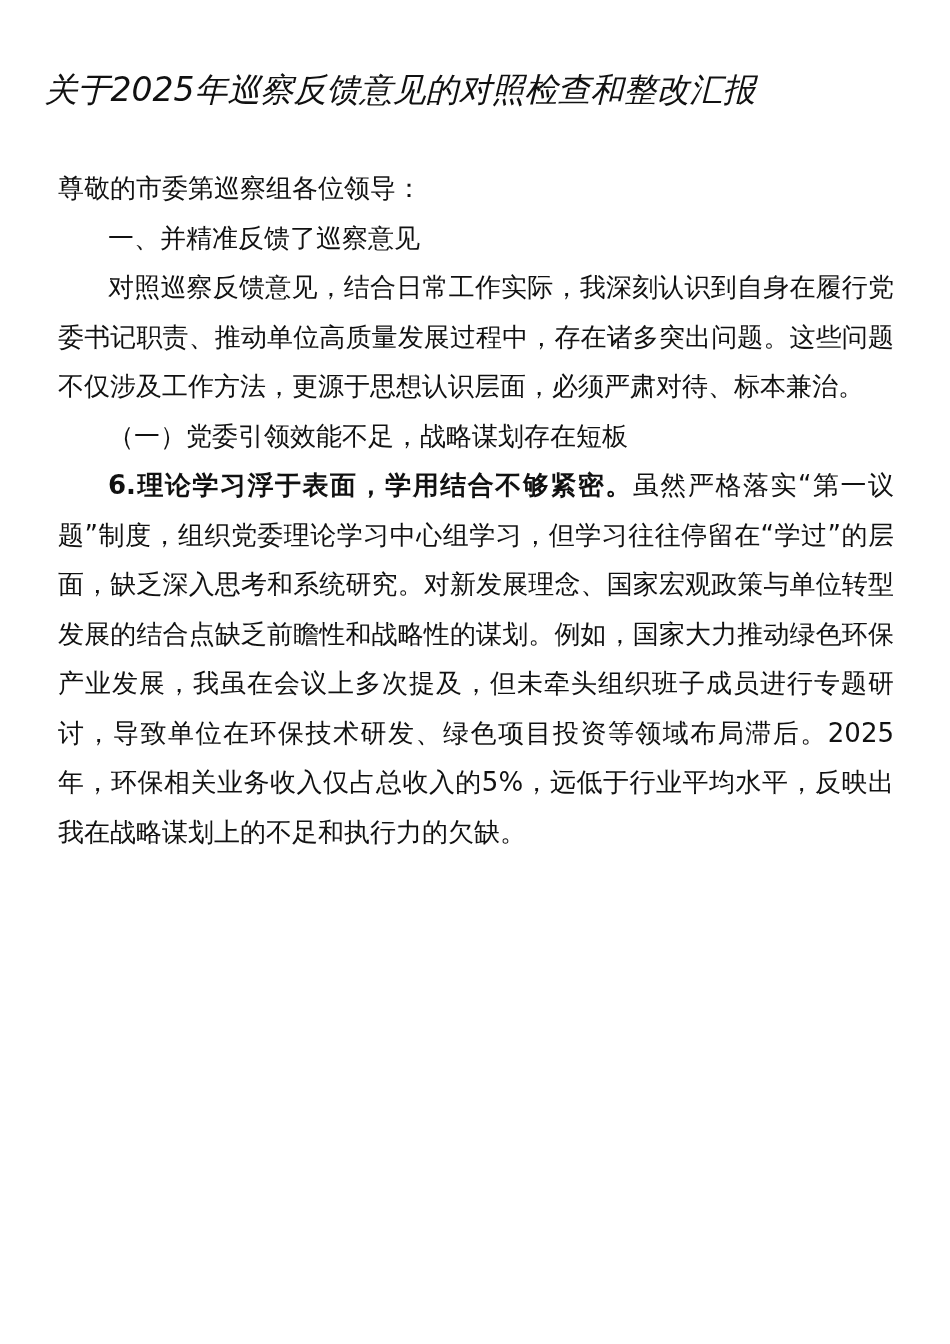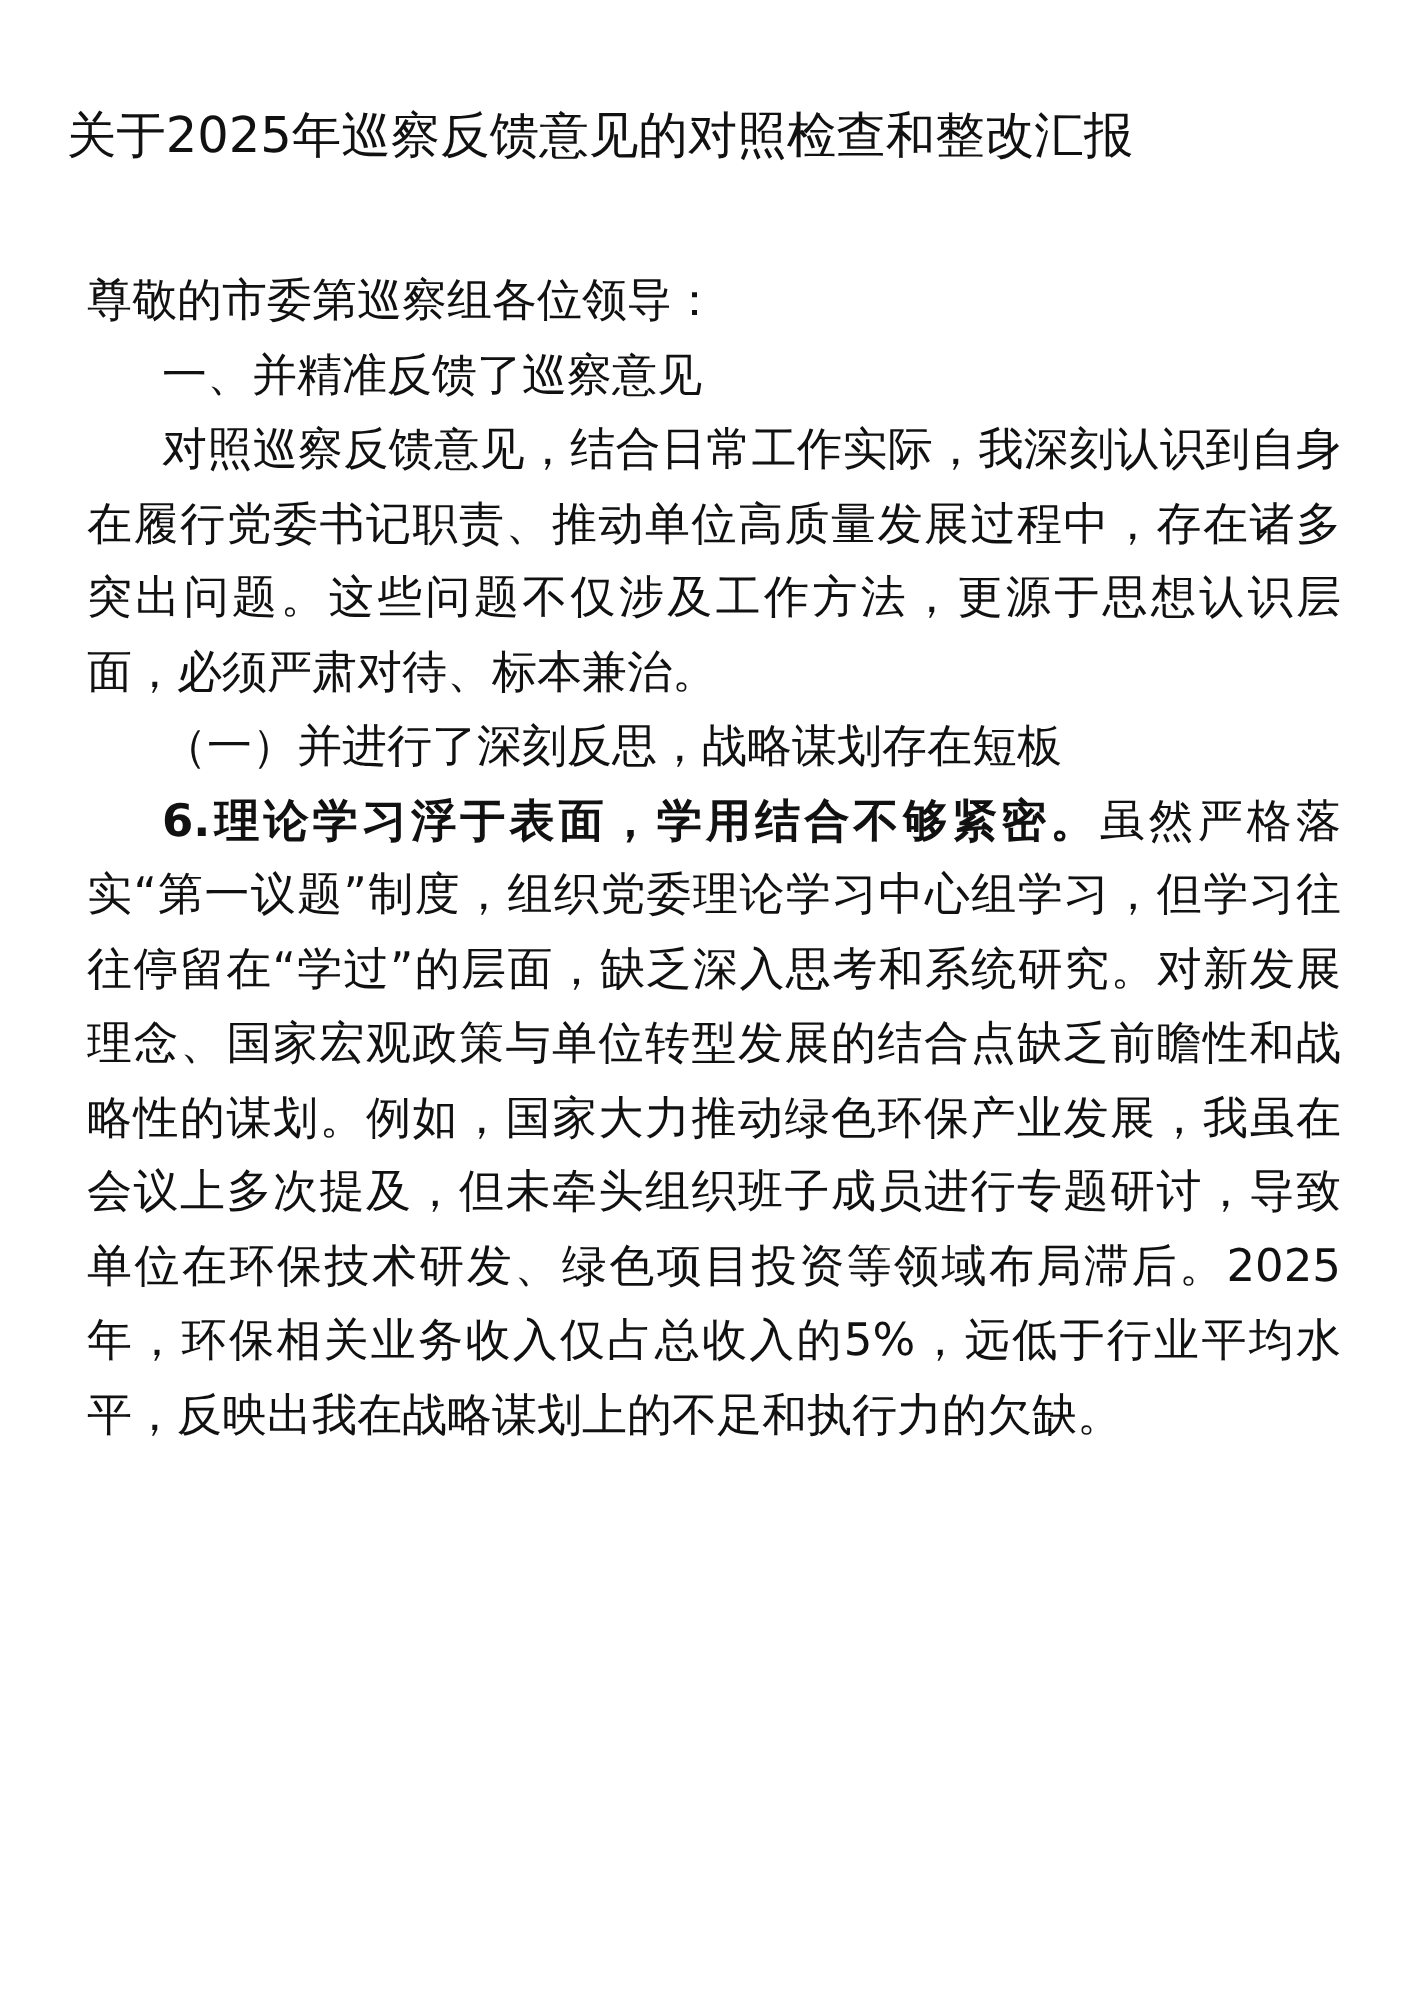--- a/index.html
+++ b/index.html
@@ -1,29 +1,29 @@
 <!DOCTYPE html>
 <html><head>
 <meta charset="utf-8">
 <style>
   html, body { margin: 0; padding: 0; background: #ffffff; }
   body { width: 950px; height: 1344px; position: relative; overflow: hidden;
          font-family: "DejaVu Sans", "Liberation Sans", sans-serif; color: #111; }
   .title { position: absolute; top: 66px; left: 0; width: 800px; text-align: center;
-           font-size: 33px; line-height: 48px; letter-spacing: 0px; font-weight: normal; }
-  .body { position: absolute; top: 176px; left: 58px; width: 836px;
-          font-size: 30px; line-height: 49.5px; text-align: justify; text-justify: inter-character; }
+           font-size: 33px; line-height: 48px; letter-spacing: 0px; font-weight: normal; font-style: italic; }
+  .body { position: absolute; top: 164px; left: 58px; width: 836px;
+          font-size: 26px; line-height: 49.5px; text-align: justify; text-justify: inter-character; }
   .p { margin: 0; }
   .indent { text-indent: 50px; }
   .bold { font-weight: bold; }
 </style>
 </head>
 <body>
 
 <div class="title">关于2025年巡察反馈意见的对照检查和整改汇报</div>
 
 <div class="body">
   <p class="p">尊敬的市委第巡察组各位领导：</p>
   <p class="p indent">一、并精准反馈了巡察意见</p>
   <p class="p indent">对照巡察反馈意见，结合日常工作实际，我深刻认识到自身在履行党委书记职责、推动单位高质量发展过程中，存在诸多突出问题。这些问题不仅涉及工作方法，更源于思想认识层面，必须严肃对待、标本兼治。</p>
-  <p class="p indent">（一）并进行了深刻反思，战略谋划存在短板</p>
+  <p class="p indent">（一）党委引领效能不足，战略谋划存在短板</p>
   <p class="p indent"><span class="bold">6.理论学习浮于表面，学用结合不够紧密。</span><span>虽然严格落实“第一议题”制度，组织党委理论学习中心组学习，但学习往往停留在“学过”的层面，缺乏深入思考和系统研究。对新发展理念、国家宏观政策与单位转型发展的结合点缺乏前瞻性和战略性的谋划。例如，国家大力推动绿色环保产业发展，我虽在会议上多次提及，但未牵头组织班子成员进行专题研讨，导致单位在环保技术研发、绿色项目投资等领域布局滞后。2025年，环保相关业务收入仅占总收入的5%，远低于行业平均水平，反映出我在战略谋划上的不足和执行力的欠缺。</span></p>
 </div>
 
 </body></html>

